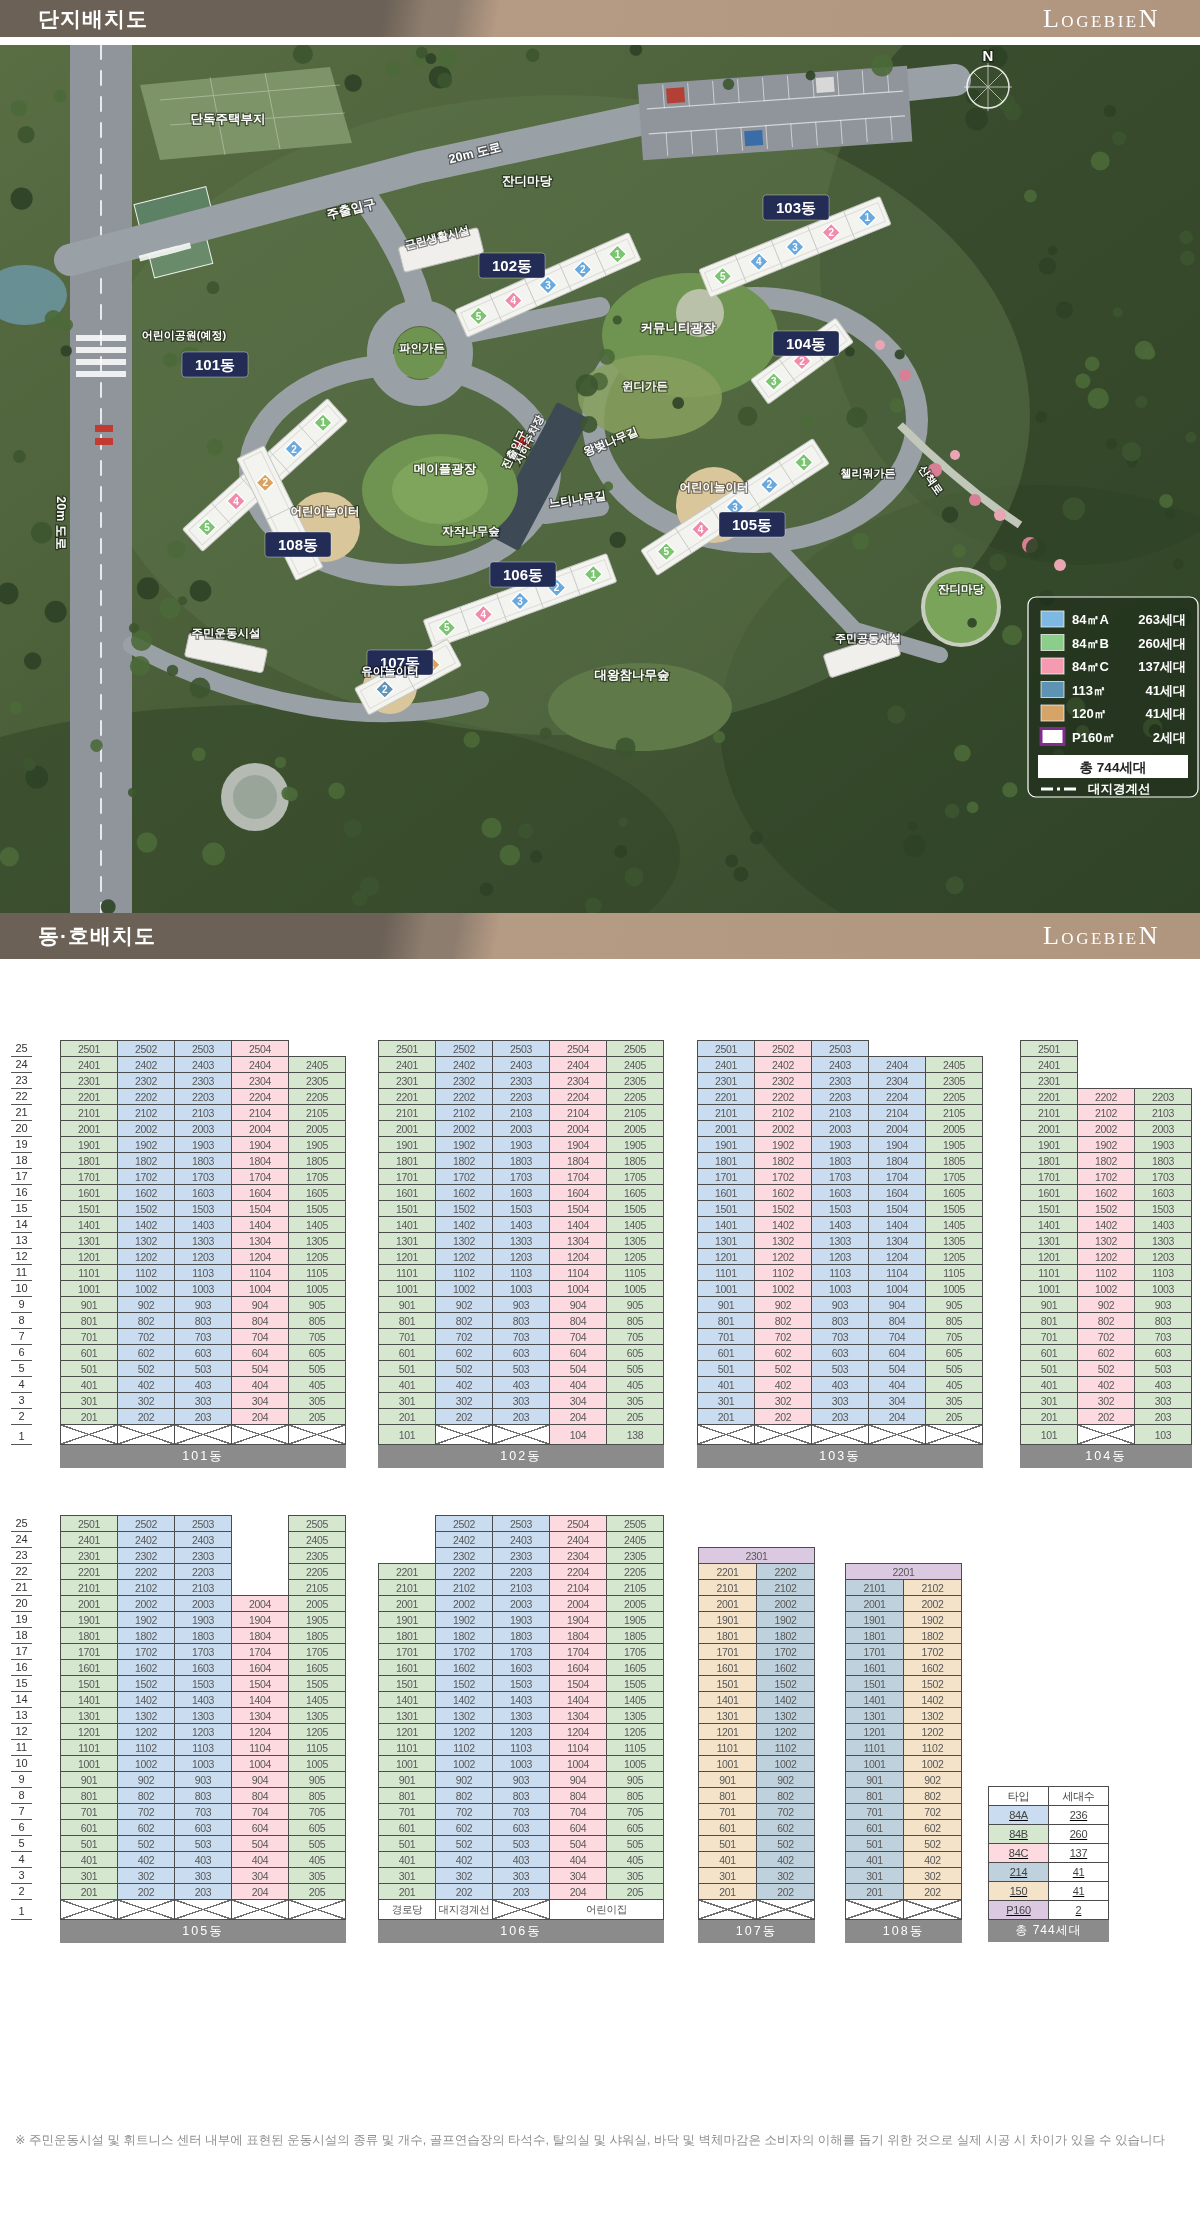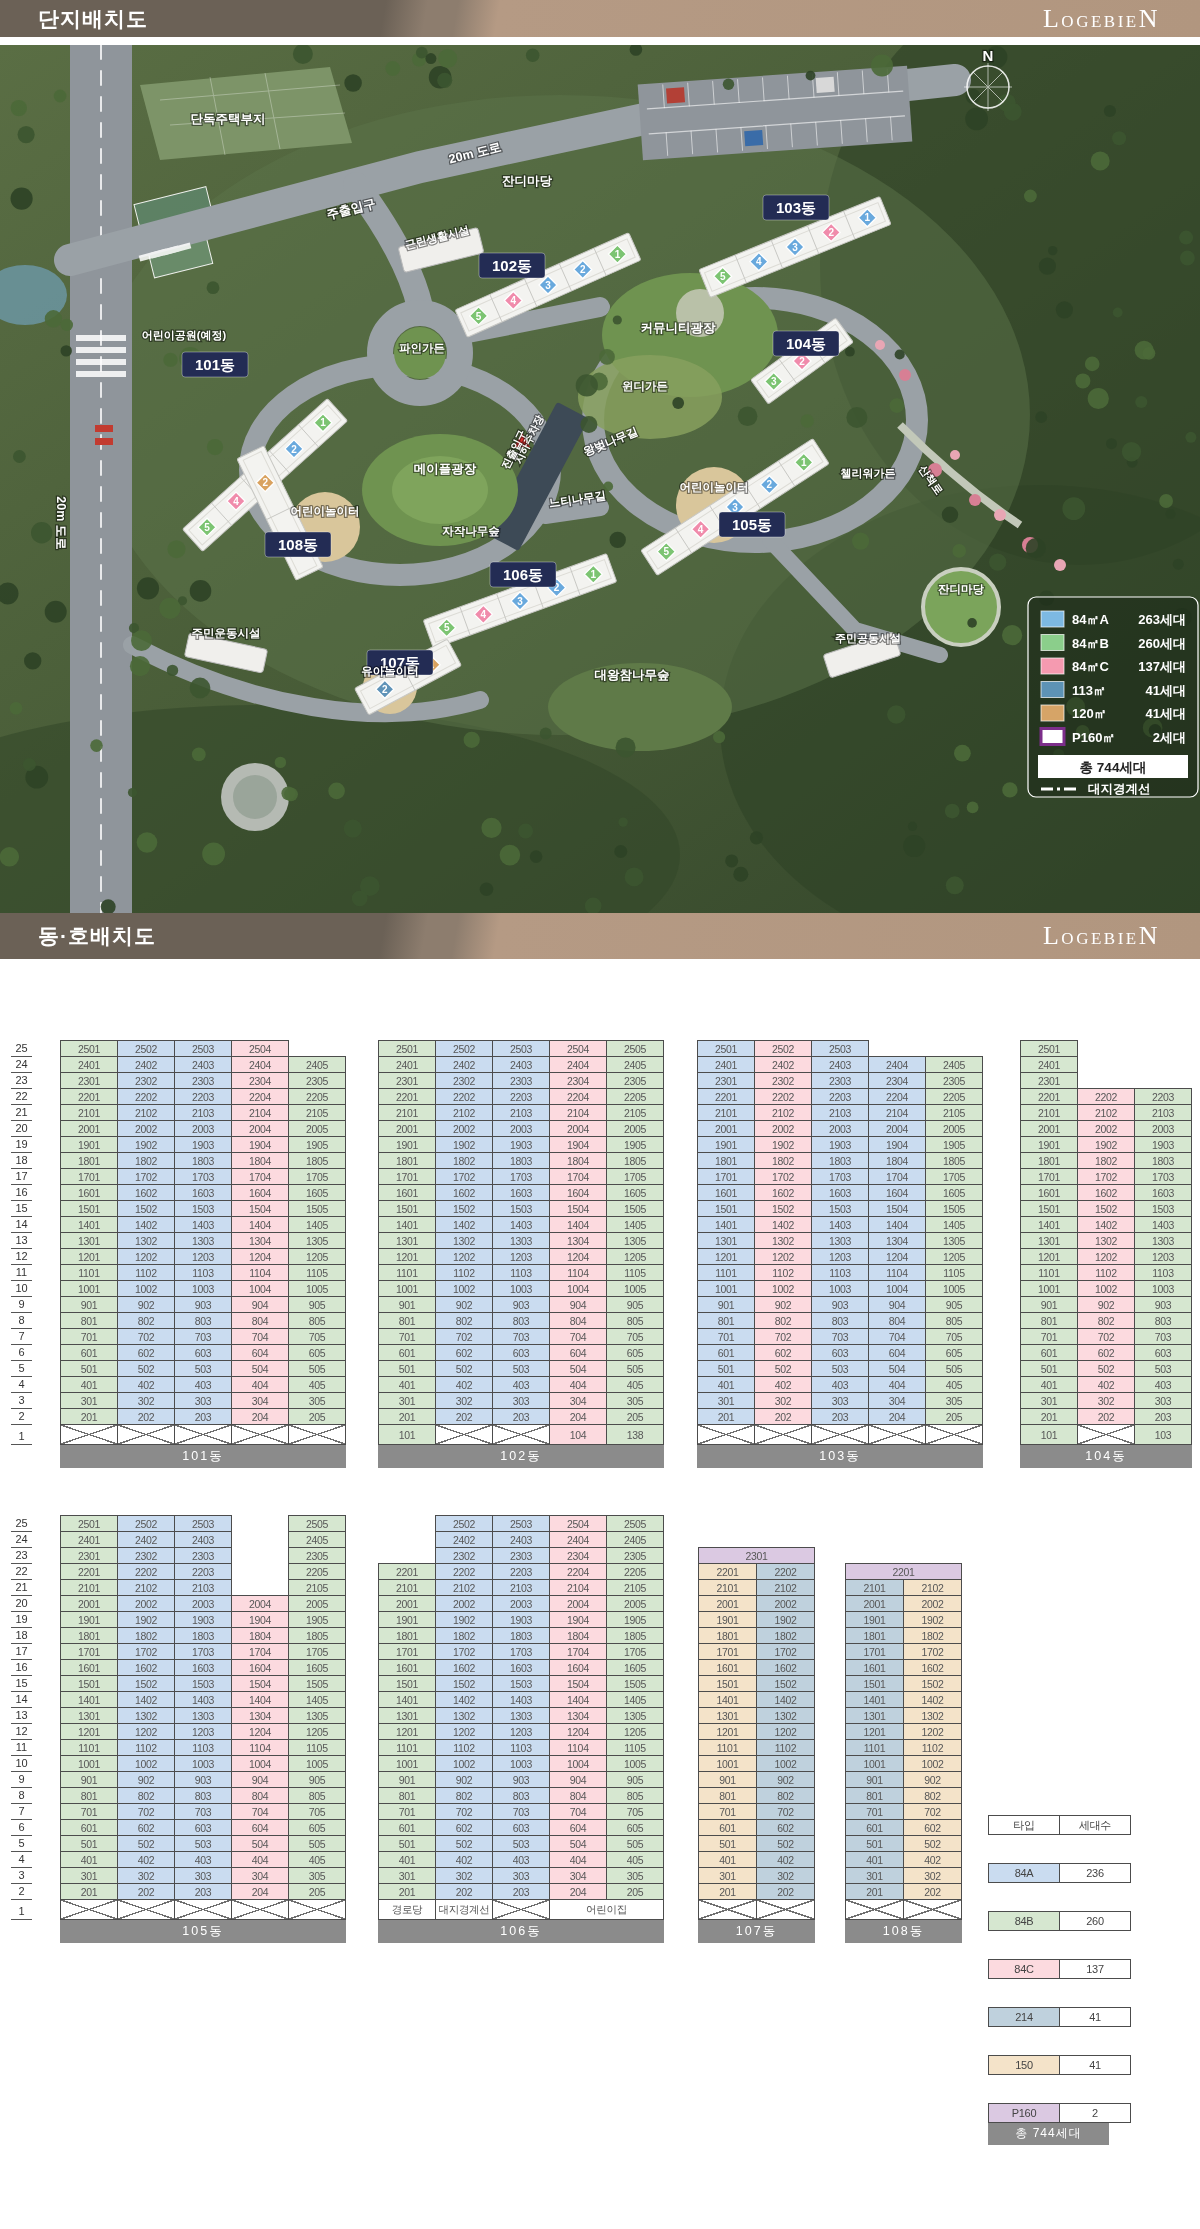--- a/index.html
+++ b/index.html
@@ -25,22 +25,22 @@
     linear-gradient(to top right,transparent calc(50% - 0.7px),#6f6f6f calc(50% - 0.7px),#6f6f6f calc(50% + 0.7px),transparent calc(50% + 0.7px)),
     linear-gradient(to bottom right,transparent calc(50% - 0.7px),#6f6f6f calc(50% - 0.7px),#6f6f6f calc(50% + 0.7px),transparent calc(50% + 0.7px)),#fff;}
   .gbar{margin-top:-1px;background:#8b8b8b;color:#fff;height:24px;display:flex;align-items:center;justify-content:center;
     font-size:12.5px;letter-spacing:2px;}
   .axis{position:absolute;width:26px;}
   .ax{height:17px;display:flex;align-items:flex-end;justify-content:flex-end;}
   .ax+.ax{margin-top:-1px;}
   .ax span{display:inline-block;min-width:21px;text-align:center;font-size:11px;color:#333;border-bottom:1px solid #555;line-height:15px;}
   .ax.f1x{height:21px;}
   #typetable{position:absolute;left:988px;top:1786px;width:121px;}
-  #typetable .cell{width:72px;height:20px;font-size:11px;color:#444;margin-top:29px;}
-  #typetable .trow+.trow{margin-top:-1px;}
+  #typetable .cell{width:61px;height:20px;font-size:11px;color:#444;}
+  #typetable .trow+.trow{margin-top:-1px;text-decoration:underline;}
   .trow{display:flex;}
   #typetable .total{margin-top:-1px;height:23px;background:#8b8b8b;color:#fff;display:flex;align-items:center;justify-content:center;font-size:12px;letter-spacing:1px;}
   #footnotes{position:absolute;left:15px;top:2130px;width:1180px;color:#8f8f8f;font-size:12.5px;line-height:21px;}
 </style>
 </head>
 <body>
 
 <div class="hdr" id="hdr1">
   <div class="title">단지배치도</div>
   <div class="brand"><span class="big">L</span><span>O</span><span>G</span><span>E</span><span>B</span><span>I</span><span>E</span><span class="big">N</span></div>
@@ -1884,13 +1884,14 @@
       <div class="cell">41</div>
     </div>
     <div class="trow">
       <div class="cell" style="background: rgb(219, 201, 226);">P160</div>
       <div class="cell">2</div>
     </div>
     <div class="total">총 744세대</div>
   </div>
 
 <div id="footnotes">
+  <div>※ 주민운동시설 및 휘트니스 센터 내부에 표현된 운동시설의 종류 및 개수, 골프연습장의 타석수, 탈의실 및 샤워실, 바닥 및 벽체마감은 소비자의 이해를 돕기 위한 것으로 실제 시공 시 차이가 있을 수 있습니다</div>
 </div>
 
 </body></html>

